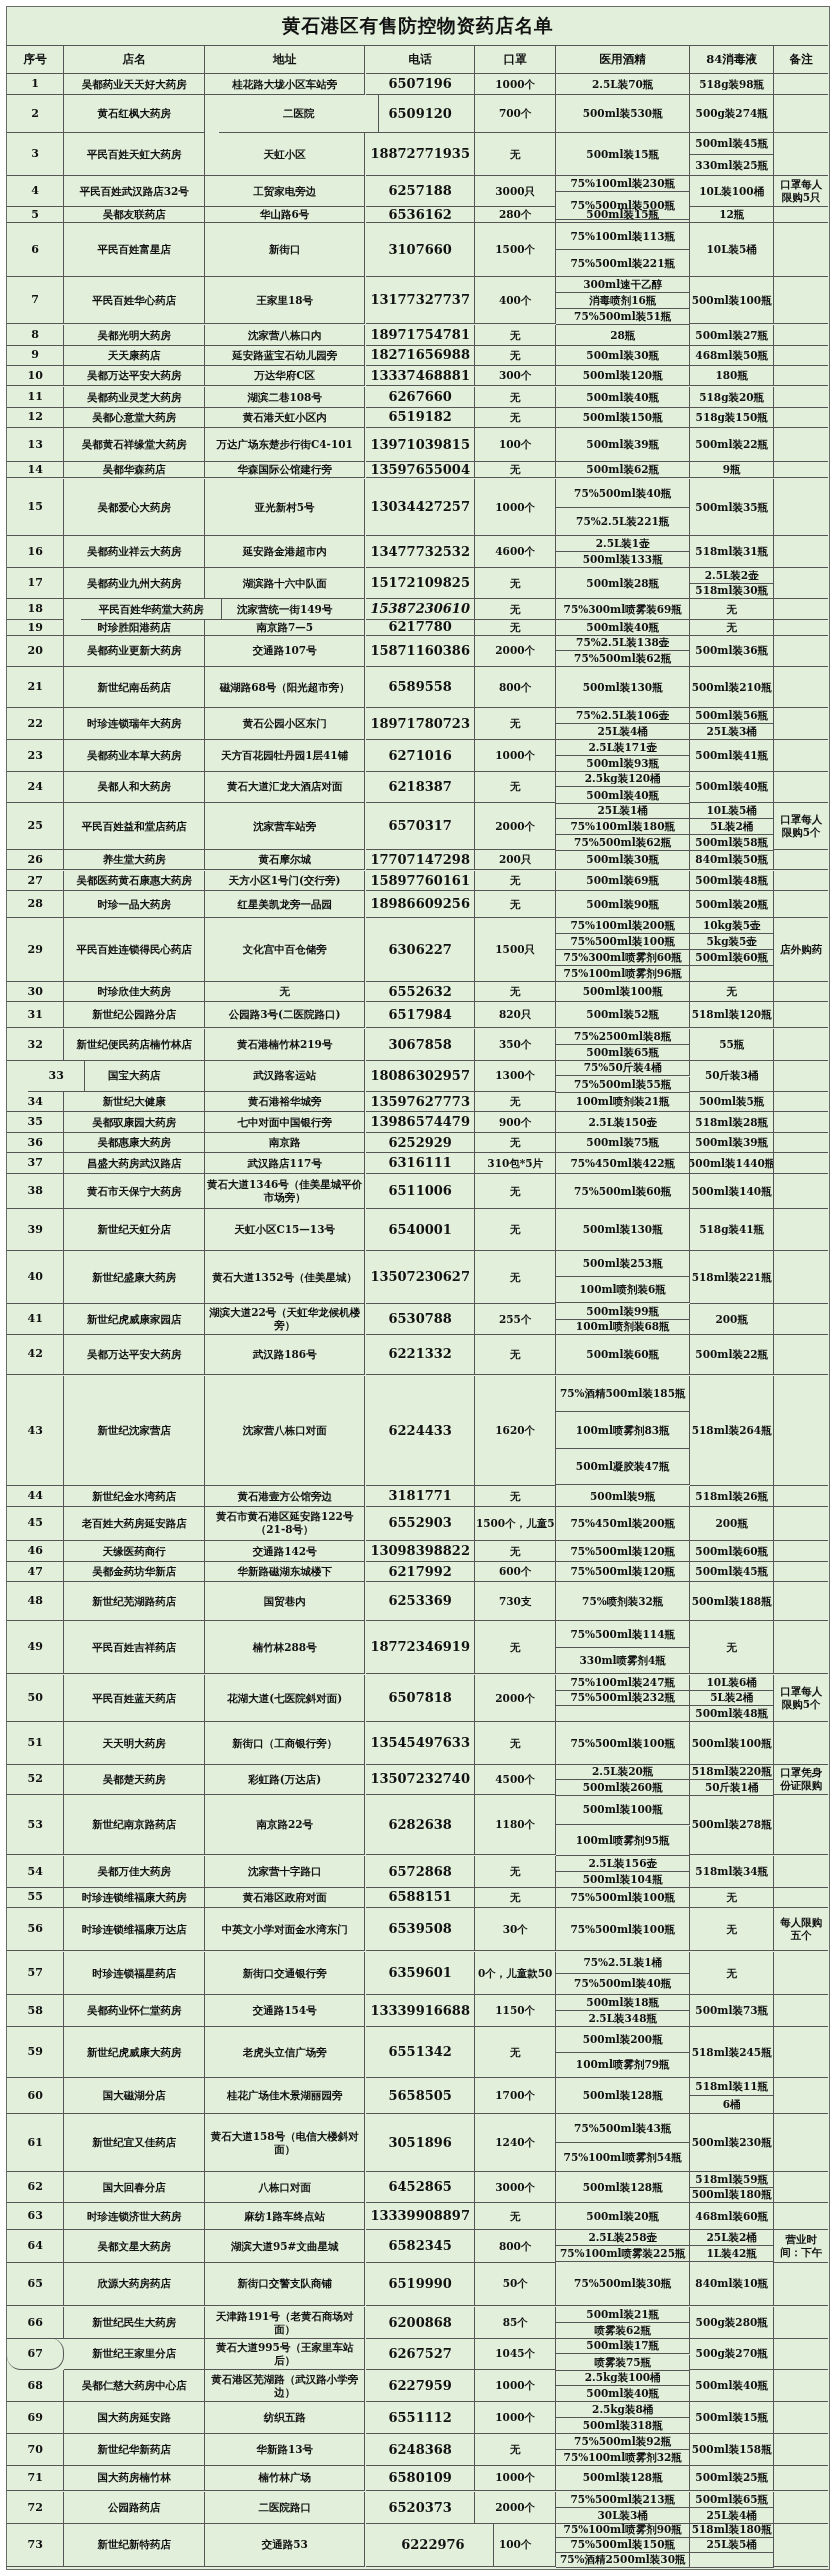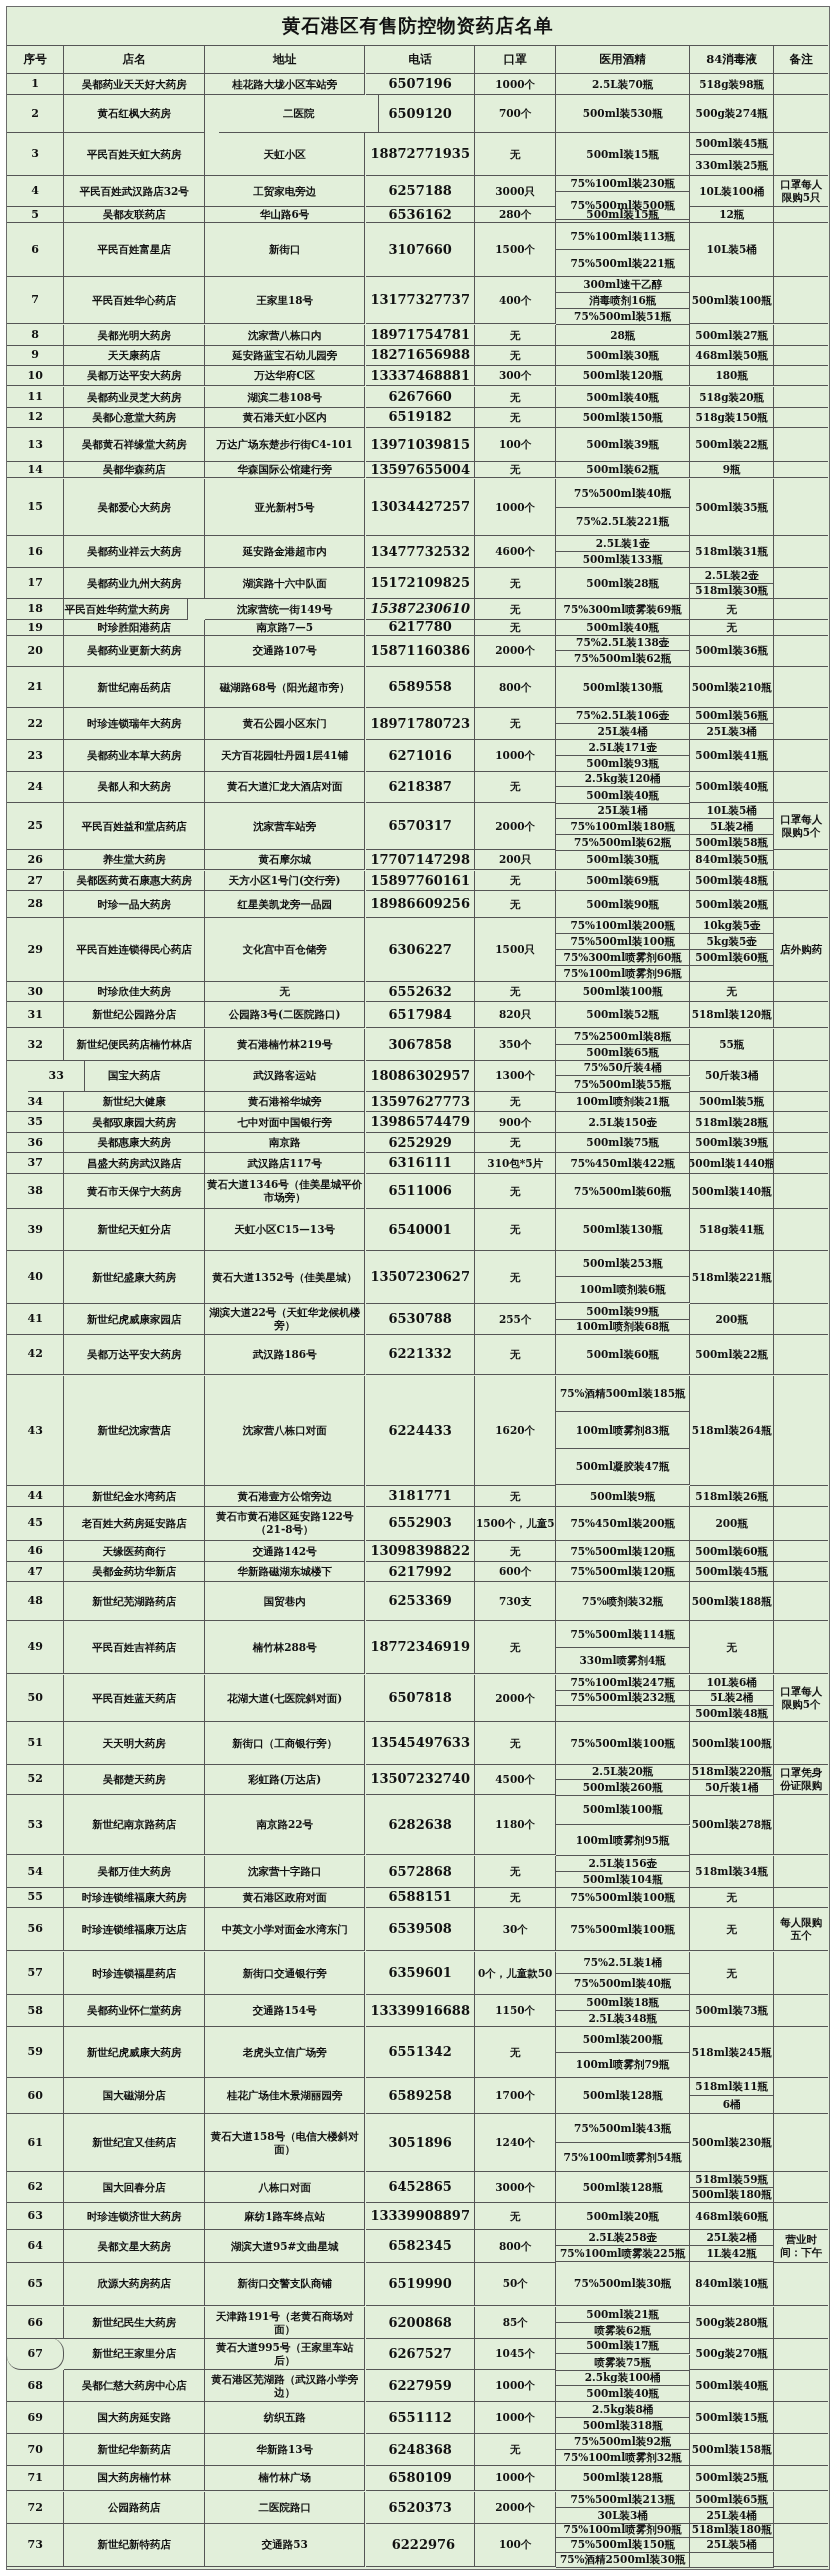--- a/index.html
+++ b/index.html
@@ -174,21 +174,21 @@
       <div class="cell  idx" style="left: 0px; top: 561px; width: 57px; height: 31px;">17</div>
       <div class="cell " style="left: 57px; top: 561px; width: 141px; height: 31px;">吴都药业九州大药房</div>
       <div class="cell  wrap" style="left: 198px; top: 561px; width: 160px; height: 31px;">湖滨路十六中队面</div>
       <div class="cell  phone" style="left: 359px; top: 561px; width: 109px; height: 31px;">15172109825</div>
       <div class="cell " style="left: 468px; top: 561px; width: 81px; height: 31px;">无</div>
       <div class="cell " style="left: 549px; top: 561px; width: 134px; height: 31px;">500ml装28瓶</div>
       <div class="cell " style="left: 683px; top: 561px; width: 84px; height: 15.5px;">2.5L装2壶</div>
       <div class="cell " style="left: 683px; top: 576px; width: 84px; height: 15.5px;">518ml装30瓶</div>
       <div class="cell  nr wrap" style="left: 767px; top: 561px; width: 54px; height: 31px;"></div>
       <div class="cell  idx" style="left: 0px; top: 592px; width: 57px; height: 21px;">18</div>
-      <div class="cell " style="left: 40px; top: 592px; width: 141px; height: 21px;">平民百姓华药堂大药房</div>
+      <div class="cell " style="left: 74px; top: 592px; width: 141px; height: 21px;">平民百姓华药堂大药房</div>
       <div class="cell  wrap" style="left: 198px; top: 592px; width: 160px; height: 21px;">沈家营统一街149号</div>
       <div class="cell  phone" style="left: 359px; top: 592px; width: 109px; height: 21px; font-style: italic;">15387230610</div>
       <div class="cell " style="left: 468px; top: 592px; width: 81px; height: 21px;">无</div>
       <div class="cell " style="left: 549px; top: 592px; width: 134px; height: 21px;">75%300ml喷雾装69瓶</div>
       <div class="cell " style="left: 683px; top: 592px; width: 84px; height: 21px;">无</div>
       <div class="cell  nr wrap" style="left: 767px; top: 592px; width: 54px; height: 21px;"></div>
       <div class="cell  idx" style="left: 0px; top: 613px; width: 57px; height: 15.5px;">19</div>
       <div class="cell " style="left: 57px; top: 613px; width: 141px; height: 15.5px;">时珍胜阳港药店</div>
       <div class="cell  wrap" style="left: 198px; top: 613px; width: 160px; height: 15.5px;">南京路7—5</div>
       <div class="cell  phone" style="left: 359px; top: 613px; width: 109px; height: 15.5px;">6217780</div>
@@ -545,21 +545,21 @@
       <div class="cell  wrap" style="left: 198px; top: 2020px; width: 160px; height: 51px;">老虎头立信广场旁</div>
       <div class="cell  phone" style="left: 359px; top: 2020px; width: 109px; height: 51px;">6551342</div>
       <div class="cell " style="left: 468px; top: 2020px; width: 81px; height: 51px;">无</div>
       <div class="cell " style="left: 549px; top: 2020px; width: 134px; height: 25.6px;">500ml装200瓶</div>
       <div class="cell " style="left: 549px; top: 2045px; width: 134px; height: 25.6px;">100ml喷雾剂79瓶</div>
       <div class="cell " style="left: 683px; top: 2020px; width: 84px; height: 51px;">518ml装245瓶</div>
       <div class="cell  nr wrap" style="left: 767px; top: 2020px; width: 54px; height: 51px;"></div>
       <div class="cell  idx" style="left: 0px; top: 2071px; width: 57px; height: 36px;">60</div>
       <div class="cell " style="left: 57px; top: 2071px; width: 141px; height: 36px;">国大磁湖分店</div>
       <div class="cell  wrap" style="left: 198px; top: 2071px; width: 160px; height: 36px;">桂花广场佳木景湖丽园旁</div>
-      <div class="cell  phone" style="left: 359px; top: 2071px; width: 109px; height: 36px;">6589258</div>
+      <div class="cell  phone" style="left: 359px; top: 2071px; width: 109px; height: 36px;">5658505</div>
       <div class="cell " style="left: 468px; top: 2071px; width: 81px; height: 36px;">1700个</div>
       <div class="cell " style="left: 549px; top: 2071px; width: 134px; height: 36px;">500ml装128瓶</div>
       <div class="cell " style="left: 683px; top: 2071px; width: 84px; height: 18px;">518ml装11瓶</div>
       <div class="cell " style="left: 683px; top: 2089px; width: 84px; height: 18px;">6桶</div>
       <div class="cell  nr wrap" style="left: 767px; top: 2071px; width: 54px; height: 36px;"></div>
       <div class="cell  idx" style="left: 0px; top: 2107px; width: 57px; height: 58px;">61</div>
       <div class="cell " style="left: 57px; top: 2107px; width: 141px; height: 58px;">新世纪宜又佳药店</div>
       <div class="cell  wrap" style="left: 198px; top: 2107px; width: 160px; height: 58px;">黄石大道158号（电信大楼斜对面）</div>
       <div class="cell  phone" style="left: 359px; top: 2107px; width: 109px; height: 58px;">3051896</div>
       <div class="cell " style="left: 468px; top: 2107px; width: 81px; height: 58px;">1240个</div>
@@ -661,21 +661,21 @@
       <div class="cell  phone" style="left: 359px; top: 2485px; width: 109px; height: 32px;">6520373</div>
       <div class="cell " style="left: 468px; top: 2485px; width: 81px; height: 32px;">2000个</div>
       <div class="cell " style="left: 549px; top: 2485px; width: 134px; height: 16.3px;">75%500ml装213瓶</div>
       <div class="cell " style="left: 549px; top: 2501px; width: 134px; height: 15.5px;">30L装3桶</div>
       <div class="cell " style="left: 683px; top: 2485px; width: 84px; height: 16.3px;">500ml装65瓶</div>
       <div class="cell " style="left: 683px; top: 2501px; width: 84px; height: 15.5px;">25L装4桶</div>
       <div class="cell  nr wrap" style="left: 767px; top: 2485px; width: 54px; height: 32px;"></div>
       <div class="cell  idx" style="left: 0px; top: 2516px; width: 57px; height: 44px;">73</div>
       <div class="cell " style="left: 57px; top: 2516px; width: 141px; height: 44px;">新世纪新特药店</div>
       <div class="cell  wrap" style="left: 198px; top: 2516px; width: 160px; height: 44px;">交通路53</div>
-      <div class="cell  phone" style="left: 359px; top: 2516px; width: 109px; height: 44px; padding-left: 8px;">6222976</div>
+      <div class="cell  phone" style="left: 359px; top: 2516px; width: 128px; height: 44px; padding-left: 8px;">6222976</div>
       <div class="cell " style="left: 468px; top: 2516px; width: 81px; height: 44px;">100个</div>
       <div class="cell " style="left: 549px; top: 2516px; width: 134px; height: 14.7px;">75%100ml喷雾剂90瓶</div>
       <div class="cell " style="left: 549px; top: 2531px; width: 134px; height: 14.7px;">75%500ml装150瓶</div>
       <div class="cell " style="left: 549px; top: 2546px; width: 134px; height: 14.7px;">75%酒精2500ml装30瓶</div>
       <div class="cell " style="left: 683px; top: 2516px; width: 84px; height: 14.7px;">518ml装180瓶</div>
       <div class="cell " style="left: 683px; top: 2531px; width: 84px; height: 14.7px;">25L装5桶</div>
       <div class="cell " style="left: 683px; top: 2546px; width: 84px; height: 14.7px;"></div>
       <div class="cell  nr wrap" style="left: 767px; top: 2516px; width: 54px; height: 44px;"></div>
     </div>
 </div>

